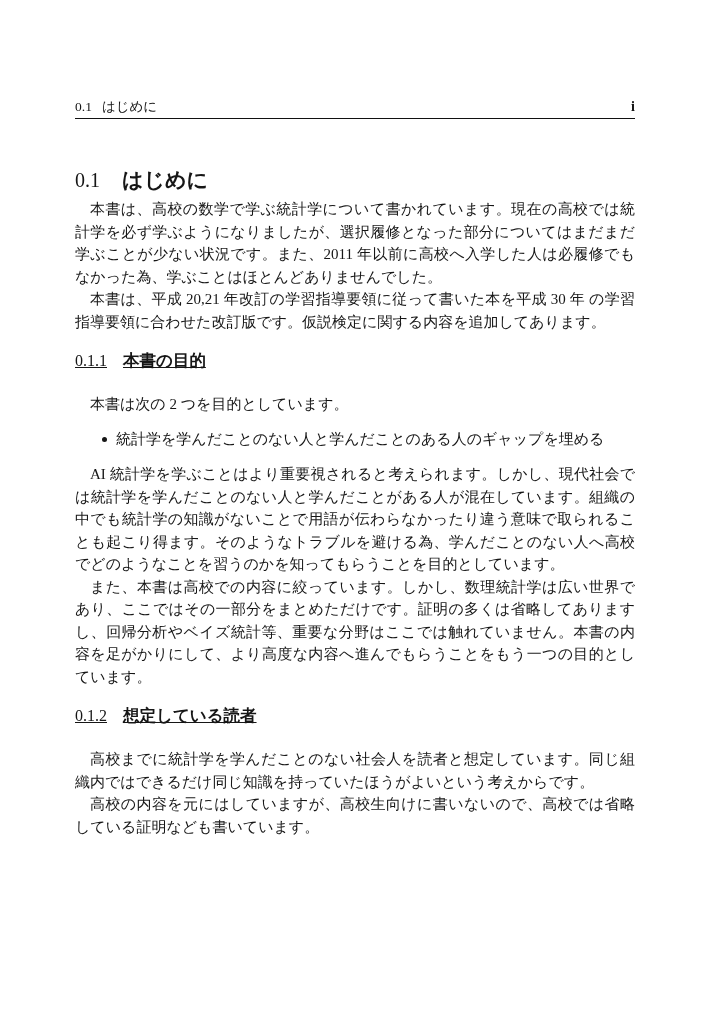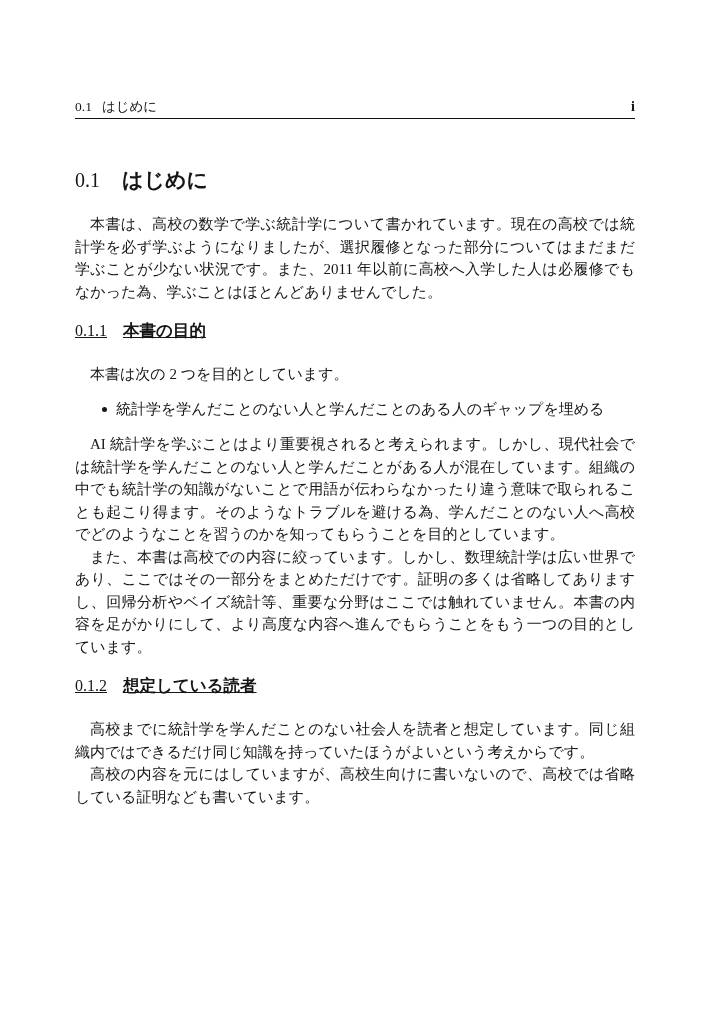--- a/index.html
+++ b/index.html
@@ -73,21 +73,21 @@
   }
   
   p.body-par {
     margin: 0;
     font-size: 15px;
     line-height: 22.5px;
     text-align: justify;
     text-indent: 1em;
   }
   p.first-par {
-    margin-top: 19px;
+    margin-top: 4px;
   }
   p.lead-par {
     margin-top: 22px;
   }
   .gap-before-sub1 {
     margin-top: 17px;
   }
   .gap-before-sub2 {
     margin-top: 17px;
   }
@@ -128,20 +128,21 @@
     <span class="rh-page">i</span>
   </div>
 
   <div class="section-heading">
     <span class="sec-num">0.1</span><span class="sec-title">はじめに</span>
   </div>
 
   <div class="content">
 
     <p class="body-par first-par">本書は、高校の数学で学ぶ統計学について書かれています。現在の高校では統計学を必ず学ぶようになりましたが、選択履修となった部分についてはまだまだ学ぶことが少ない状況です。また、2011 年以前に高校へ入学した人は必履修でもなかった為、学ぶことはほとんどありませんでした。</p>
+    <p class="body-par">本書は、平成 20,21 年改訂の学習指導要領に従って書いた本を平成 30 年 の学習指導要領に合わせた改訂版です。仮説検定に関する内容を追加してあります。</p>
 
     <div class="subsection-heading gap-before-sub1">
       <span class="sub-num">0.1.1</span><span class="sub-title">本書の目的</span>
     </div>
 
     <p class="body-par lead-par">本書は次の 2 つを目的としています。</p>
 
     <ul class="bullet-list">
       <li>
         <span class="bullet-dot"></span>

